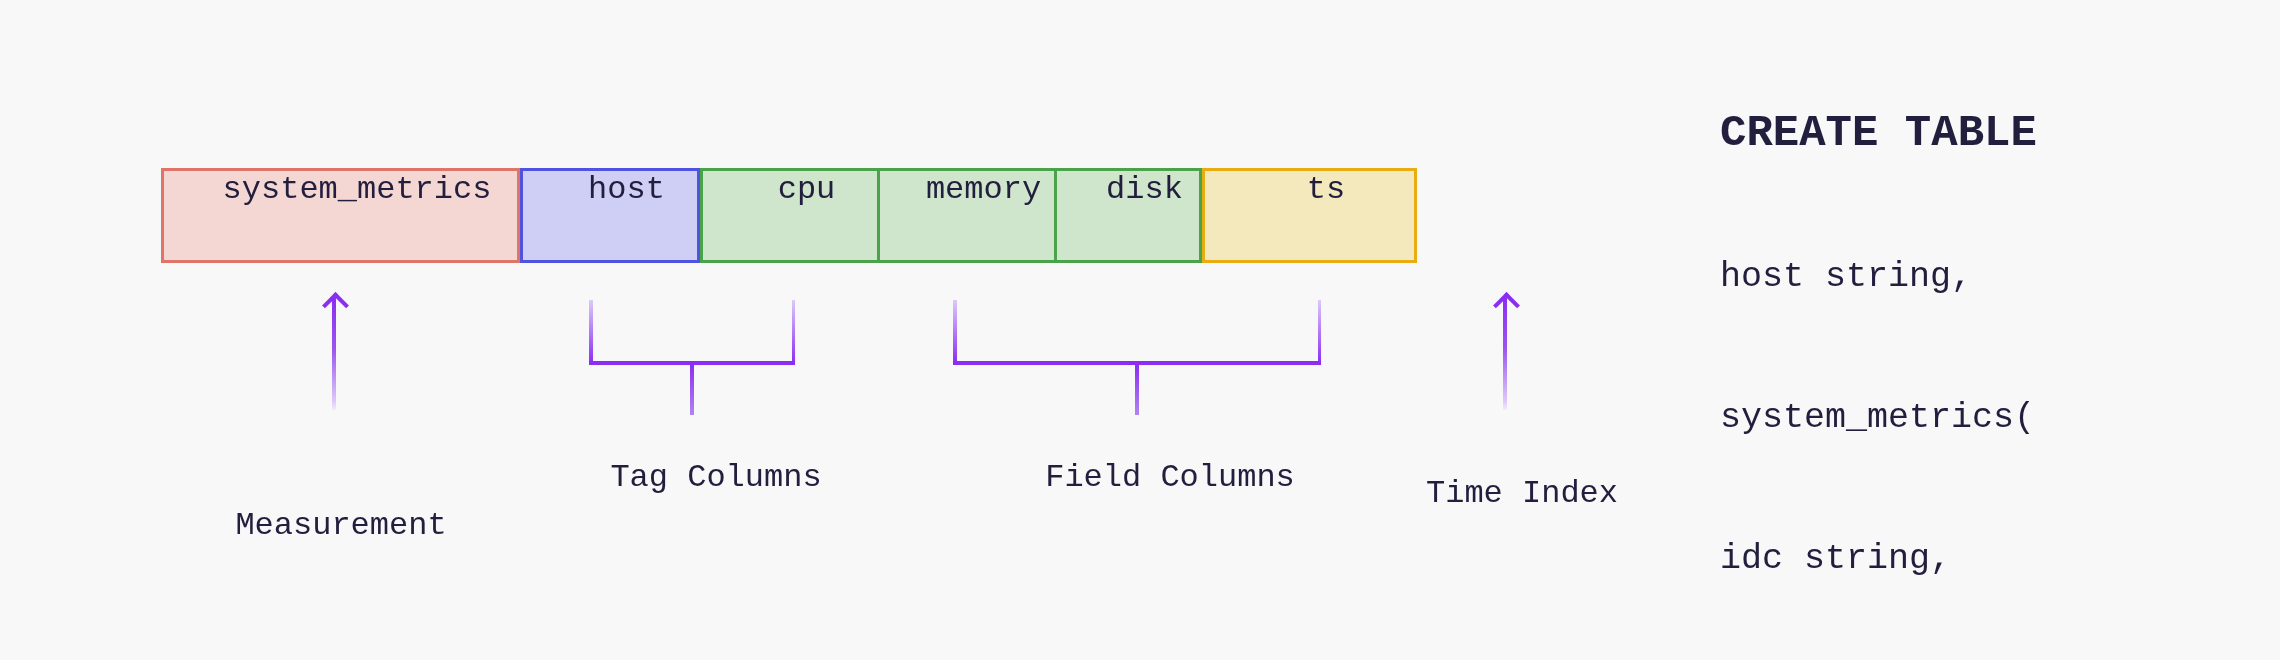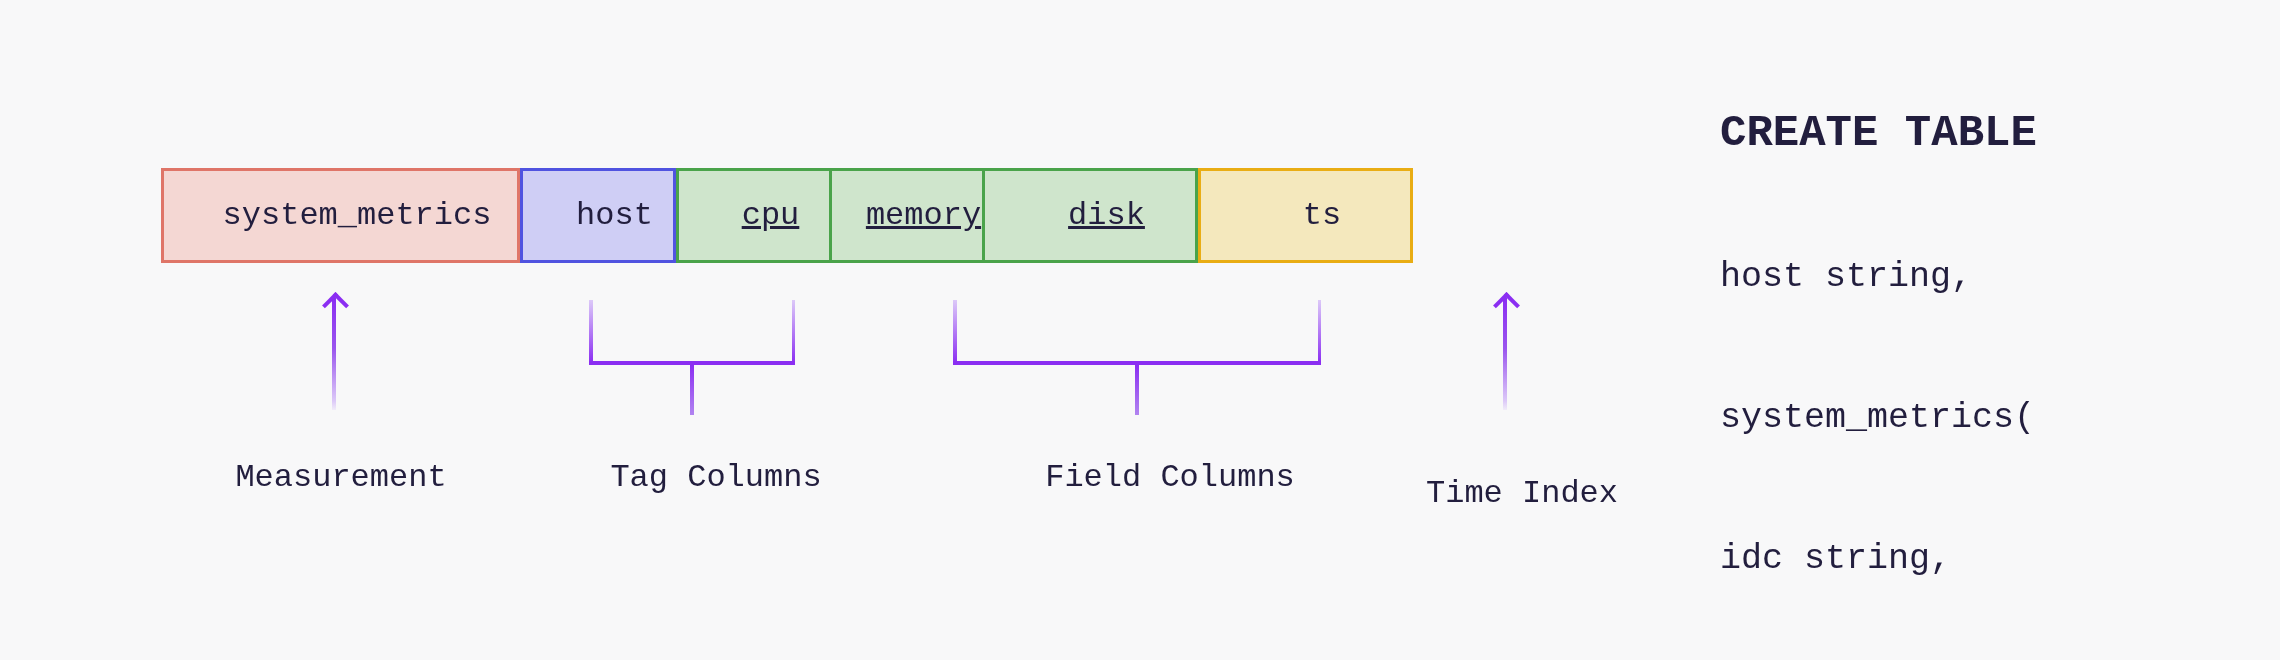--- a/index.html
+++ b/index.html
@@ -17,29 +17,29 @@
   .stage{
     position:relative; width:2280px; height:660px; overflow:hidden;
     background:var(--background);
     font-family:"Liberation Mono","DejaVu Sans Mono",monospace;
     color:var(--text);
   }
   
   .row{position:absolute; left:161px; top:168px; display:flex; align-items:stretch;}
   .cell{
     box-sizing:border-box; height:95px;
-    display:flex; align-items:center; justify-content:center;
+    display:flex; align-items:flex-start; justify-content:center;
     font-size:32px; letter-spacing:0px; white-space:nowrap;padding-left:33px;
   }
   .cell.measurement{width:359px; background:var(--measurement-fill); border:3px solid var(--measurement-border);}
   .cell.tag        {background:var(--tag-fill);    border:3px solid var(--tag-border);}
-  .cell.field      {background:var(--field-fill);  border:3px solid var(--field-border);text-decoration:underline;}
+  .cell.field      {background:var(--field-fill);  border:3px solid var(--field-border);}
   .cell.time       {background:var(--time-fill);   border:3px solid var(--time-border);}
-  .cell.w180{width:156px;}
-  .cell.w184{width:216px;}
+  .cell.w180{width:180px;}
+  .cell.w184{width:148px;}
   .cell.w183{width:215px;}
   .overlap{margin-left:-3px;}
   
   .up-arrow{position:absolute; width:24px; height:122px; top:293px;}
   .up-arrow .shaft{
     position:absolute; left:10px; top:5px; width:4px; height:112px;
     background:linear-gradient(to bottom, var(--accent) 0%, #9a55ee 45%, var(--accent-light) 92%, rgba(220,201,248,0.25) 100%);
   }
   .up-arrow .head{
     position:absolute; left:4px; top:3px; width:15px; height:15px;
@@ -113,21 +113,21 @@
     <div class="tick right"></div>
     <div class="bar"></div>
     <div class="stem"></div>
   </div>
 
   <div class="up-arrow" style="left:1493px;">
     <div class="shaft"></div>
     <div class="head"></div>
   </div>
 
-  <div class="diagram-label" style="left:341px;">Measurement</div>
+  <div class="diagram-label" style="left:341px;margin-top:48px;">Measurement</div>
   <div class="diagram-label" style="left:716px;">Tag Columns</div>
   <div class="diagram-label" style="left:1170px;">Field Columns</div>
   <div class="diagram-label" style="left:1522px;margin-top:16px;">Time Index</div>
 
   <div class="sql">
     <div class="sql-title">CREATE TABLE</div>
     <div class="sql-lines">
       <div class="sql-line"><span>host string,</span><span class="bold"></span></div>
       <div class="sql-line"><span>system_metrics(</span><span class="bold"></span></div>
       <div class="sql-line"><span>idc string,</span><span class="bold"></span></div>

